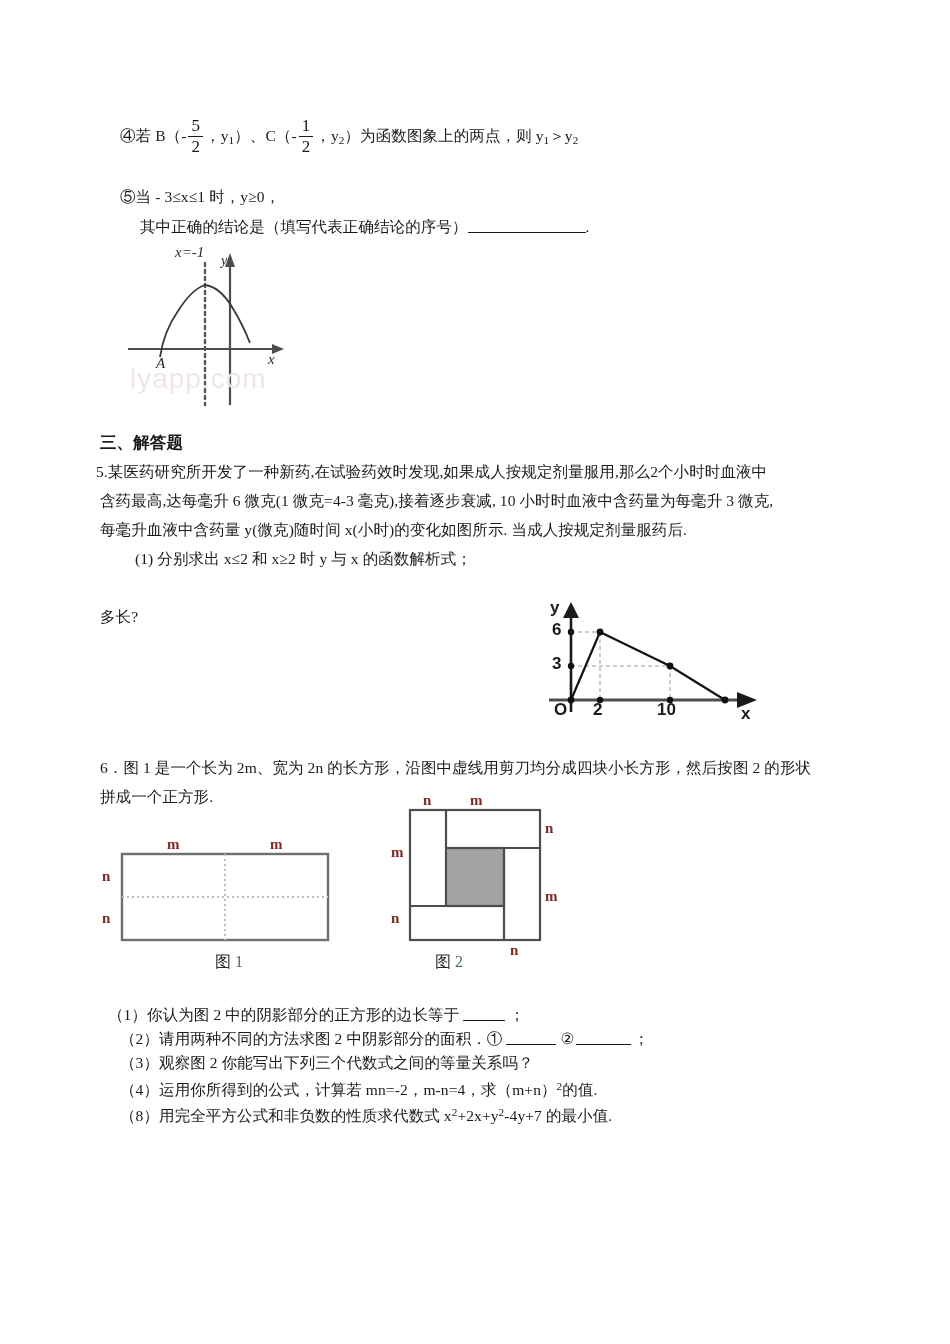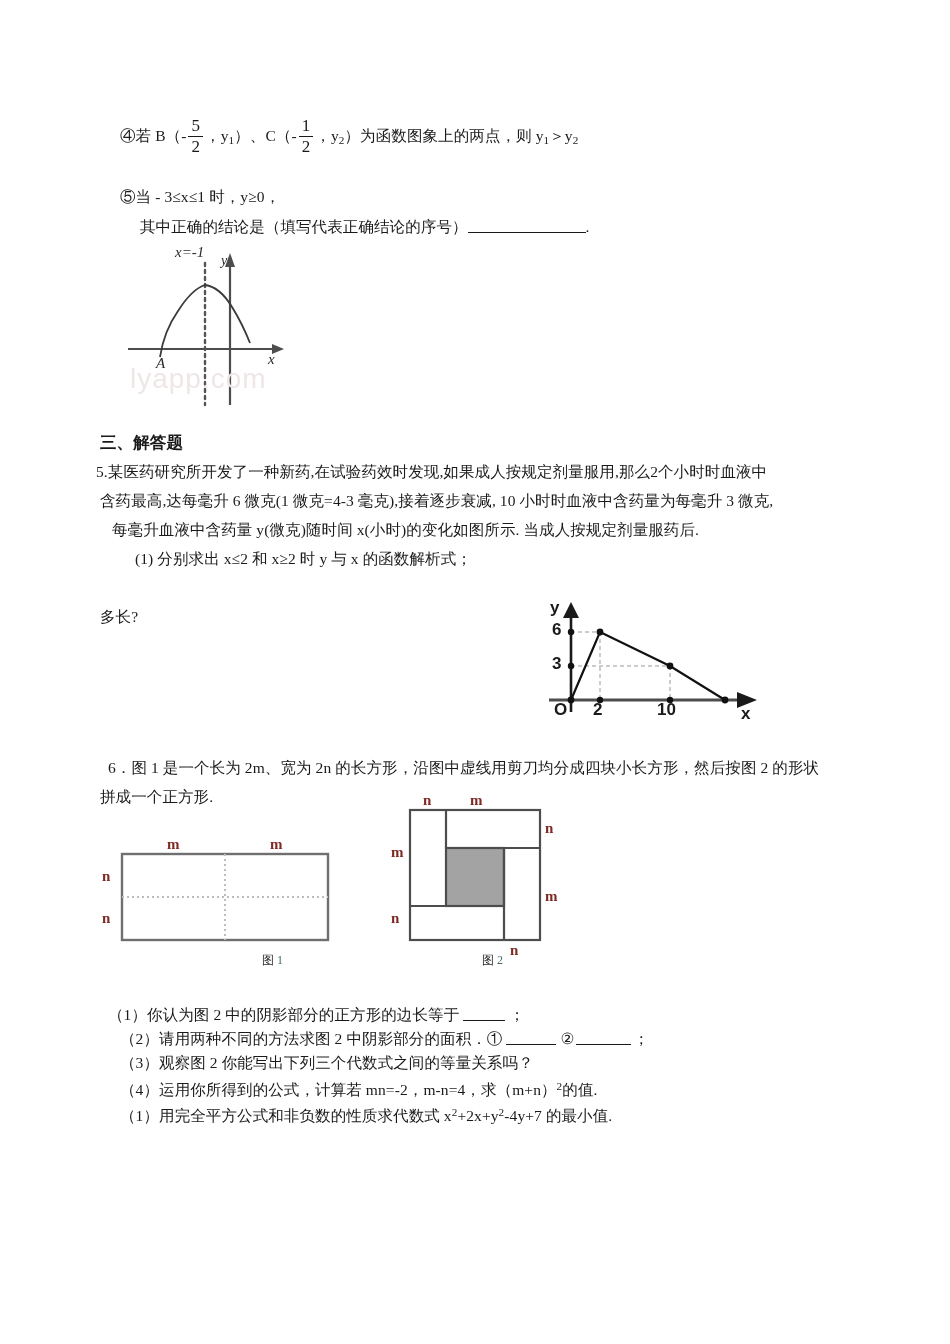--- a/index.html
+++ b/index.html
@@ -115,24 +115,23 @@
   }
   .lbl {
     position: absolute;
     font-family: "Liberation Serif", serif;
     font-size: 15px;
     color: #7d2b24;
     font-weight: bold;
   }
   .figcap {
     position: absolute;
-    font-size: 12px;
+    font-size: 16px;
     color: #2b2b2b;
     white-space: nowrap;
-    margin-left: 47px;
   }
   .figcap .num { color: #4a6a63; }
 </style>
 </head>
 <body>
 
 <div class="page">
 
   <div class="txt" style="left:120px; top:118px;">
     <span>④若 B（-</span><span class="frac"><span class="num">5</span><span class="den">2</span></span><span>，y</span><sub>1</sub><span>）、C（-</span><span class="frac"><span class="num">1</span><span class="den">2</span></span><span>，y</span><sub>2</sub><span>）为函数图象上的两点，则 y</span><sub>1</sub><span>＞y</span><sub>2</sub>
@@ -161,21 +160,21 @@
     <div style="position:absolute; left:55px; top:-1px; font-style:italic; font-size:15px; color:#2b2b2b;">x=-1</div>
     <div style="position:absolute; left:101px; top:8px; font-style:italic; font-size:14px; color:#2b2b2b;">y</div>
     <div style="position:absolute; left:148px; top:106px; font-style:italic; font-size:15px; color:#2b2b2b;">x</div>
     <div style="position:absolute; left:36px; top:110px; font-style:italic; font-size:15px; color:#2b2b2b;">A</div>
   </div>
 
   <div class="txt heading" style="left:100px; top:428px;">三、解答题</div>
 
   <div class="txt" style="left:96px; top:457px;">5.某医药研究所开发了一种新药,在试验药效时发现,如果成人按规定剂量服用,那么2个小时时血液中</div>
   <div class="txt" style="left:100px; top:486px;">含药最高,达每毫升 6 微克(1 微克=4-3 毫克),接着逐步衰减, 10 小时时血液中含药量为每毫升 3 微克,</div>
-  <div class="txt" style="left:112px; top:515px;">每毫升血液中含药量 y(微克)随时间 x(小时)的变化如图所示. 当成人按规定剂量服药后.</div>
+  <div class="txt" style="left:100px; top:515px;">每毫升血液中含药量 y(微克)随时间 x(小时)的变化如图所示. 当成人按规定剂量服药后.</div>
   <div class="txt" style="left:135px; top:544px;">(1) 分别求出 x≤2 和 x≥2 时 y 与 x 的函数解析式；</div>
   <div class="txt" style="left:100px; top:602px;">多长?</div>
 
   <div class="fig-line">
     <svg width="220" height="125" viewBox="0 0 220 125">
 
       <line x1="26" y1="32" x2="55" y2="32" stroke="#999" stroke-width="1" stroke-dasharray="4,3"></line>
       <line x1="26" y1="66" x2="125" y2="66" stroke="#999" stroke-width="1" stroke-dasharray="4,3"></line>
       <line x1="55" y1="32" x2="55" y2="100" stroke="#999" stroke-width="1" stroke-dasharray="4,3"></line>
       <line x1="125" y1="66" x2="125" y2="100" stroke="#999" stroke-width="1" stroke-dasharray="4,3"></line>
@@ -200,21 +199,21 @@
     </svg>
     <div style="position:absolute; left:7px; top:20px; font-size:17px; font-weight:bold; font-family:'Liberation Sans',sans-serif;">6</div>
     <div style="position:absolute; left:7px; top:54px; font-size:17px; font-weight:bold; font-family:'Liberation Sans',sans-serif;">3</div>
     <div style="position:absolute; left:5px; top:-2px; font-size:17px; font-weight:bold; font-family:'Liberation Sans',sans-serif;">y</div>
     <div style="position:absolute; left:9px; top:100px; font-size:17px; font-weight:bold; font-family:'Liberation Sans',sans-serif;">O</div>
     <div style="position:absolute; left:48px; top:100px; font-size:17px; font-weight:bold; font-family:'Liberation Sans',sans-serif;">2</div>
     <div style="position:absolute; left:112px; top:100px; font-size:17px; font-weight:bold; font-family:'Liberation Sans',sans-serif;">10</div>
     <div style="position:absolute; left:196px; top:104px; font-size:17px; font-weight:bold; font-family:'Liberation Sans',sans-serif;">x</div>
   </div>
 
-  <div class="txt" style="left:108px; top:753px;">6．图 1 是一个长为 2m、宽为 2n 的长方形，沿图中虚线用剪刀均分成四块小长方形，然后按图 2 的形状</div>
+  <div class="txt" style="left:100px; top:753px;">6．图 1 是一个长为 2m、宽为 2n 的长方形，沿图中虚线用剪刀均分成四块小长方形，然后按图 2 的形状</div>
   <div class="txt" style="left:100px; top:782px;">拼成一个正方形.</div>
 
   <div class="fig1">
     <svg width="240" height="105" viewBox="0 0 240 105">
       <rect x="2" y="14" width="206" height="86" fill="#ffffff" stroke="#6f6f6f" stroke-width="2.4"></rect>
       <line x1="105" y1="14" x2="105" y2="100" stroke="#bdbdbd" stroke-width="2" stroke-dasharray="2,3"></line>
       <line x1="2" y1="57" x2="208" y2="57" stroke="#bdbdbd" stroke-width="2" stroke-dasharray="2,3"></line>
     </svg>
     <div class="lbl" style="left:47px; top:-4px;">m</div>
     <div class="lbl" style="left:150px; top:-4px;">m</div>
@@ -255,16 +254,16 @@
     <span>（1）你认为图 2 中的阴影部分的正方形的边长等于</span><span class="blank-line" style="width:42px; margin:0 4px;"></span><span>；</span>
   </div>
   <div class="txt" style="left:120px; top:1024px;font-family:Liberation Serif, serif;">
     <span>（2）请用两种不同的方法求图 2 中阴影部分的面积．①</span><span class="blank-line" style="width:50px; margin:0 4px;"></span><span>②</span><span class="blank-line" style="width:55px; margin:0 2px;"></span><span>；</span>
   </div>
   <div class="txt" style="left:120px; top:1048px;">（3）观察图 2 你能写出下列三个代数式之间的等量关系吗？</div>
   <div class="txt" style="left:120px; top:1072px;">
     <span>（4）运用你所得到的公式，计算若 mn=-2，m-n=4，求（m+n）</span><sup>2</sup><span>的值.</span>
   </div>
   <div class="txt" style="left:120px; top:1098px;">
-    <span>（1）用完全平方公式和非负数的性质求代数式 x</span><sup>2</sup><span>+2x+y</span><sup>2</sup><span>-4y+7 的最小值.</span>
+    <span>（8）用完全平方公式和非负数的性质求代数式 x</span><sup>2</sup><span>+2x+y</span><sup>2</sup><span>-4y+7 的最小值.</span>
   </div>
 
 </div>
 
 </body></html>

